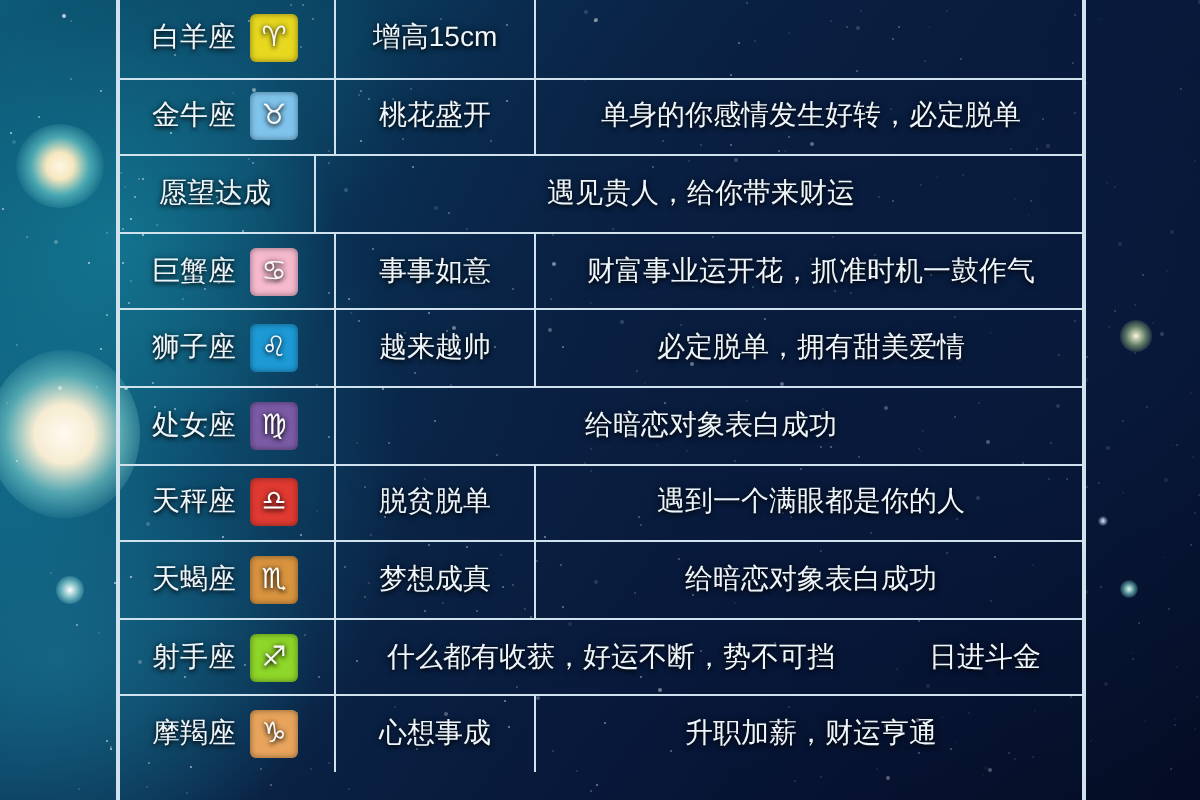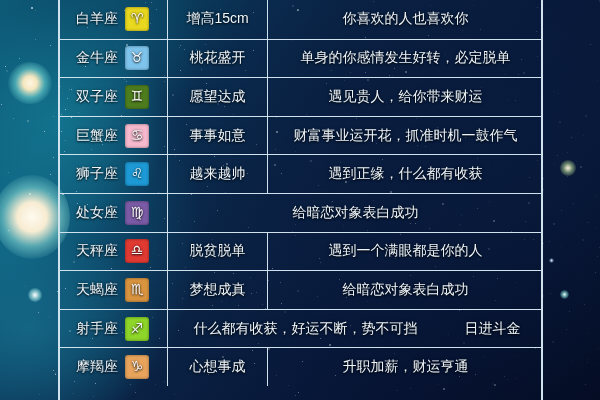--- a/index.html
+++ b/index.html
@@ -529,39 +529,32 @@
 
   <div id="rows">
       <div class="row drow">
         <div class="cell c-sign">
           <span class="nm">白羊座</span>
           <span class="ico" style="background: rgb(232, 216, 32); color: rgba(255, 255, 255, 0.95);">
             <span>♈</span>
           </span>
         </div>
         <div class="cell c-wish">增高15cm</div>
-        <div class="cell c-txt">你喜欢的人也喜欢你</div>
       </div>
       <div class="row drow">
         <div class="cell c-sign">
           <span class="nm">金牛座</span>
           <span class="ico" style="background: rgb(127, 196, 236); color: rgba(255, 255, 255, 0.95);">
             <span>♉</span>
           </span>
         </div>
         <div class="cell c-wish">桃花盛开</div>
         <div class="cell c-txt">单身的你感情发生好转，必定脱单</div>
       </div>
       <div class="row drow">
-        <div class="cell c-sign">
-          <span class="nm">双子座</span>
-          <span class="ico" style="background: rgb(78, 125, 30); color: rgb(255, 255, 255);">
-            <span>♊</span>
-          </span>
-        </div>
         <div class="cell c-wish">愿望达成</div>
         <div class="cell c-txt">遇见贵人，给你带来财运</div>
       </div>
       <div class="row drow">
         <div class="cell c-sign">
           <span class="nm">巨蟹座</span>
           <span class="ico" style="background: rgb(246, 185, 205); color: rgba(255, 255, 255, 0.95);">
             <span>♋</span>
           </span>
         </div>
@@ -569,21 +562,21 @@
         <div class="cell c-txt">财富事业运开花，抓准时机一鼓作气</div>
       </div>
       <div class="row drow">
         <div class="cell c-sign">
           <span class="nm">狮子座</span>
           <span class="ico" style="background: rgb(29, 154, 214); color: rgb(255, 255, 255);">
             <span>♌</span>
           </span>
         </div>
         <div class="cell c-wish">越来越帅</div>
-        <div class="cell c-txt">遇到正缘，什么都有收获</div>
+        <div class="cell c-txt">必定脱单，拥有甜美爱情</div>
       </div>
       <div class="row drow">
         <div class="cell c-sign">
           <span class="nm">处女座</span>
           <span class="ico" style="background: rgb(123, 91, 166); color: rgb(255, 255, 255);">
             <span>♍</span>
           </span>
         </div>
         <div class="cell c-txt">给暗恋对象表白成功</div>
       </div>

